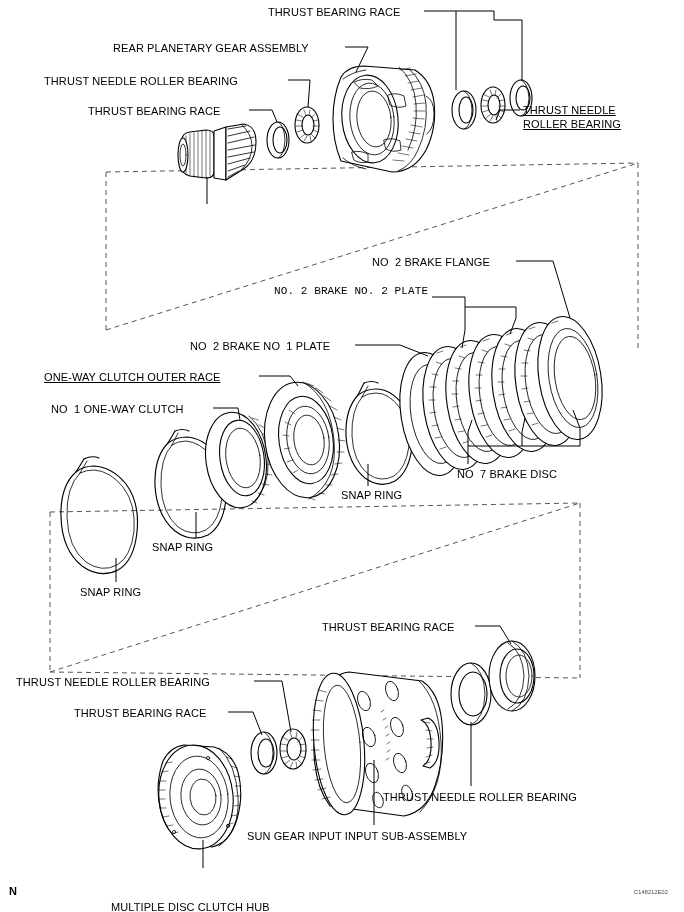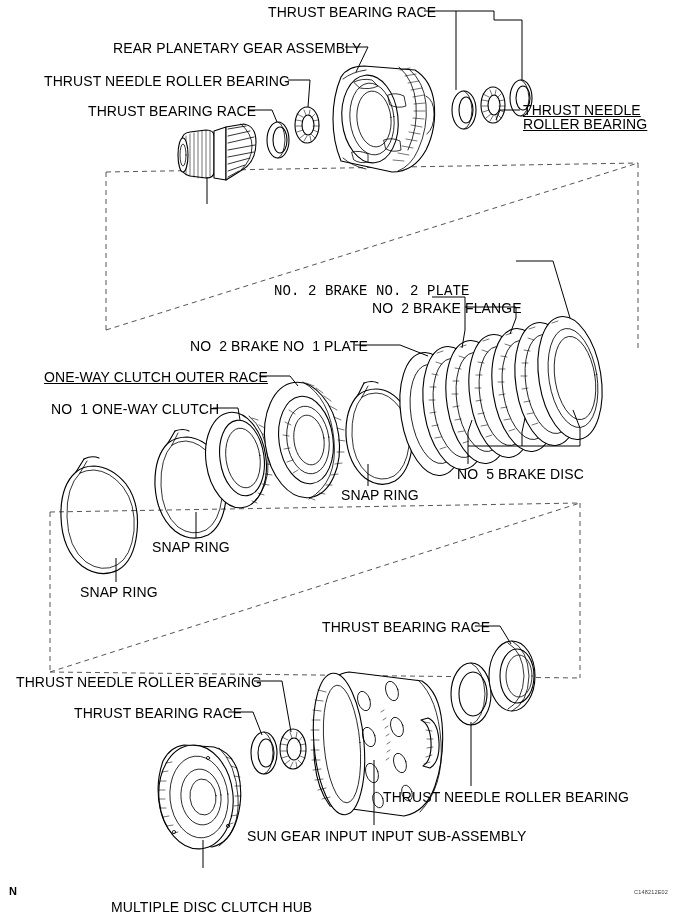--- a/index.html
+++ b/index.html
@@ -9,21 +9,21 @@
     font-family:"Liberation Sans", sans-serif;
     color:#000;
     position:relative;
     overflow:hidden;
   }
   #stage{position:absolute;left:0;top:0;width:684px;height:912px;}
   #art{position:absolute;left:0;top:0;width:684px;height:912px;}
   .lbl{
     position:absolute;
     font-family:"Liberation Sans", sans-serif;
-    font-size:14px;
+    font-size:11px;
     line-height:13.5px;
     letter-spacing:0.1px;
     white-space:pre;
     color:#000;
   }
   .corner{
     position:absolute;
     font-size:11px;
     font-weight:bold;
     font-family:"Liberation Sans", sans-serif;
@@ -557,26 +557,26 @@
       <path class="ld" d="M203,868 L203,840"></path>
     </g>
   </svg>
 
   <div class="lbl" style="left:268px; top:6px;">THRUST BEARING RACE</div>
   <div class="lbl" style="left:113px; top:42px;">REAR PLANETARY GEAR ASSEMBLY</div>
   <div class="lbl" style="left:44px;  top:75px;">THRUST NEEDLE ROLLER BEARING</div>
   <div class="lbl" style="left:88px;  top:105px;">THRUST BEARING RACE</div>
   <div class="lbl" style="left:523px; top:104px;text-decoration:underline;">THRUST NEEDLE
 ROLLER BEARING</div>
-  <div class="lbl" style="left:372px; top:256px;margin-top:46px;">NO  2 BRAKE FLANGE</div>
+  <div class="lbl" style="left:372px; top:256px;">NO  2 BRAKE FLANGE</div>
   <div class="lbl" style="left:274px; top:285px;font-family:Liberation Mono, monospace;">NO. 2 BRAKE NO. 2 PLATE</div>
   <div class="lbl" style="left:190px; top:340px;">NO  2 BRAKE NO  1 PLATE</div>
   <div class="lbl" style="left:44px;  top:371px;text-decoration:underline;">ONE-WAY CLUTCH OUTER RACE</div>
   <div class="lbl" style="left:51px;  top:403px;text-align:center;">NO  1 ONE-WAY CLUTCH</div>
-  <div class="lbl" style="left:457px; top:468px;">NO  5 BRAKE DISC</div>
+  <div class="lbl" style="left:457px; top:468px;">NO  7 BRAKE DISC</div>
   <div class="lbl" style="left:341px; top:489px;">SNAP RING</div>
   <div class="lbl" style="left:152px; top:541px;">SNAP RING</div>
   <div class="lbl" style="left:80px;  top:586px;">SNAP RING</div>
   <div class="lbl" style="left:322px; top:621px;">THRUST BEARING RACE</div>
   <div class="lbl" style="left:16px;  top:676px;">THRUST NEEDLE ROLLER BEARING</div>
   <div class="lbl" style="left:74px;  top:707px;">THRUST BEARING RACE</div>
   <div class="lbl" style="left:383px; top:791px;">THRUST NEEDLE ROLLER BEARING</div>
   <div class="lbl" style="left:247px; top:830px;">SUN GEAR INPUT INPUT SUB-ASSEMBLY</div>
   <div class="lbl" style="left:111px; top:901px;">MULTIPLE DISC CLUTCH HUB</div>
 

